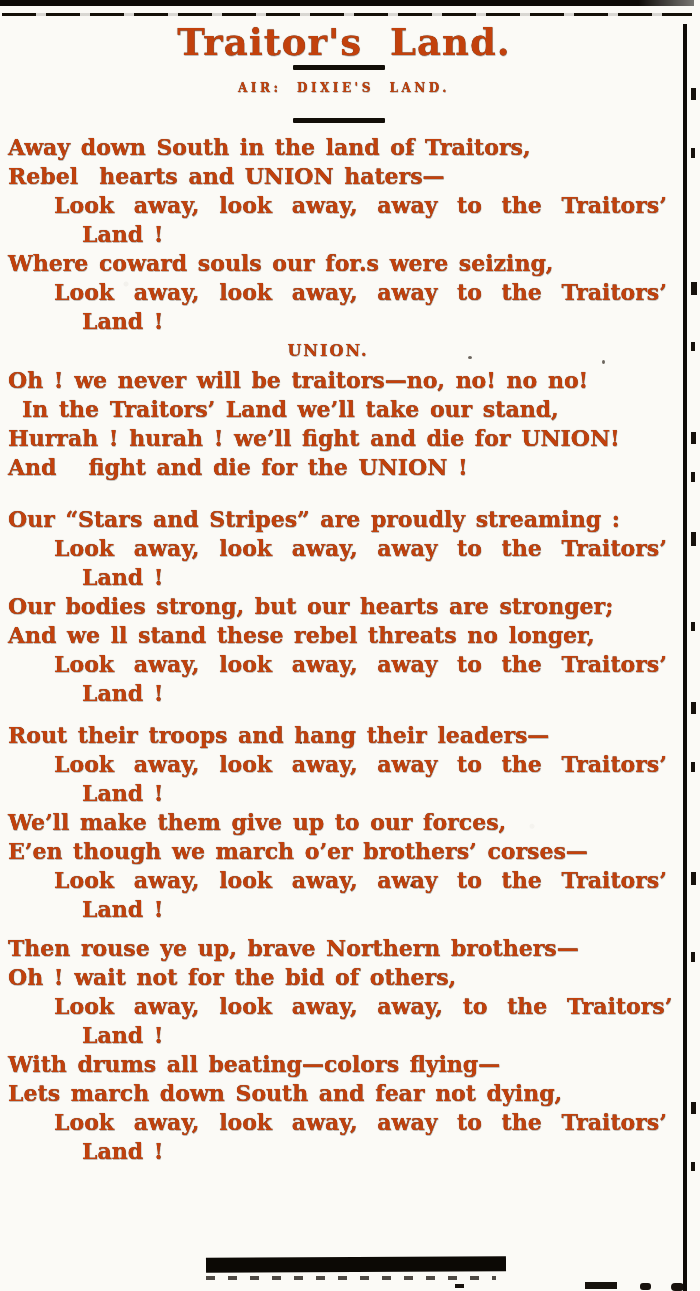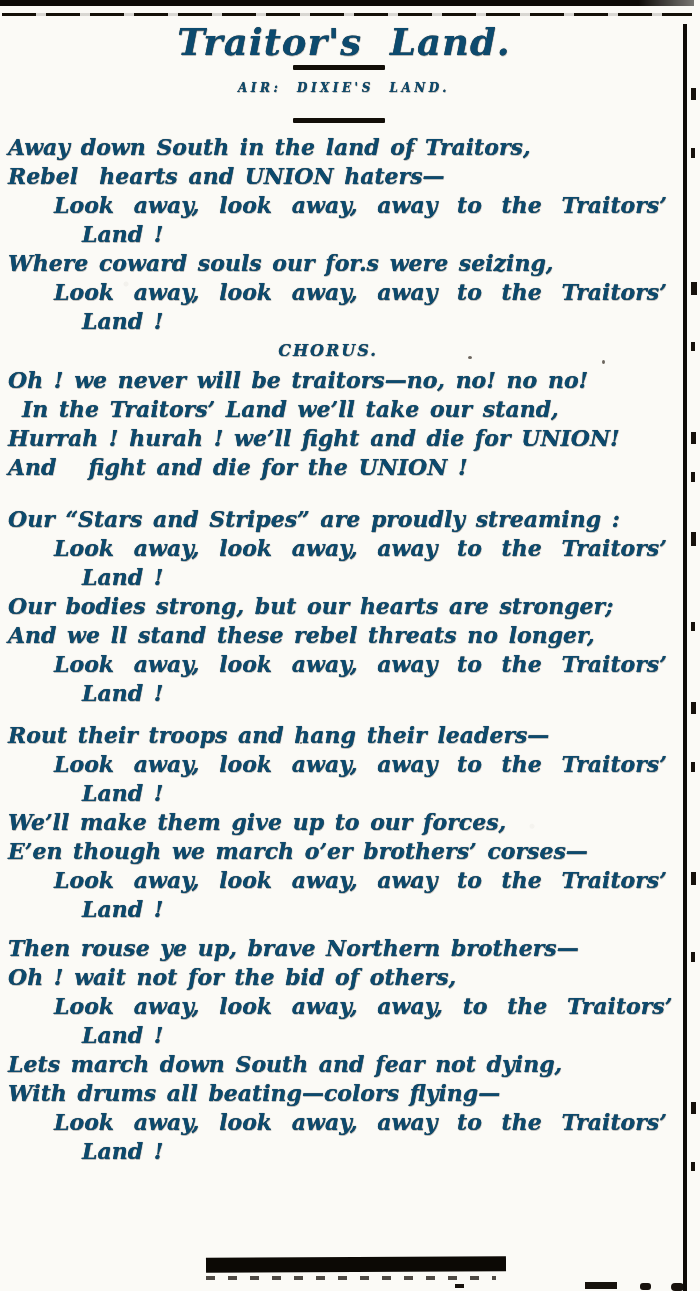--- a/index.html
+++ b/index.html
@@ -5,21 +5,21 @@
   html,body{margin:0;padding:0;}
   body{
     width:700px;height:1291px;position:relative;overflow:hidden;
     background:#fbfaf6;
     background-image:
       radial-gradient(circle at 18% 22%, rgba(90,80,60,.05) 0 2px, transparent 3px),
       radial-gradient(circle at 76% 64%, rgba(90,80,60,.04) 0 2px, transparent 3px);
     font-family:"DejaVu Serif","Liberation Serif",serif;
     color:#17120d;
   }
-  .ink{color:#0c4a6e; text-shadow:0 0 .7px rgba(23,18,13,.85), .5px .5px 0 rgba(23,18,13,.22);font-style:italic;}
+  .ink{color:#c2410c; text-shadow:0 0 .7px rgba(23,18,13,.85), .5px .5px 0 rgba(23,18,13,.22);}
   
   .rule-top1{position:absolute;left:0;top:2;width:694px;height:6px;background:#0d0a07;
     -webkit-mask-image:linear-gradient(90deg,#000 92%,rgba(0,0,0,.55));}
   .rule-top2{position:absolute;left:2px;top:13px;width:690px;height:3px;
     background:repeating-linear-gradient(90deg,#141008 0 34px,rgba(20,16,8,.15) 34px 44px);}
   .header{position:absolute;left:0;top:20px;width:688px;text-align:center;}
   .title{font-size:37px;font-weight:700;letter-spacing:1px;word-spacing:14px;}
   .shortrule{position:absolute;left:293px;width:92px;height:5px;background:#120e08;border-radius:1px;}
   .sr1{top:65px;} .sr2{top:118px;}
   .air{position:absolute;left:0;top:81px;width:688px;text-align:center;
@@ -61,21 +61,21 @@
   <div>
     <div class="line">Away down South in the land of Traitors,</div>
     <div class="line">Rebel  hearts and UNION haters—</div>
     <div class="line ir">Look away, look away, away to the Traitors’</div>
     <div class="line i2">Land !</div>
     <div class="line">Where coward souls our for.s were seizing,</div>
     <div class="line ir">Look away, look away, away to the Traitors’</div>
     <div class="line i2">Land !</div>
   </div>
 
-  <div class="chorus-label">CHORUS.</div>
+  <div class="chorus-label">UNION.</div>
   <div class="chorus">
     <div class="line">Oh ! we never will be traitors—no, no! no no!</div>
     <div class="line ic">In the Traitors’ Land we’ll take our stand,</div>
     <div class="line">Hurrah ! hurah ! we’ll fight and die for UNION!</div>
     <div class="line">And   fight and die for the UNION !</div>
   </div>
 
   <div class="v2">
     <div class="line">Our “Stars and Stripes” are proudly streaming :</div>
     <div class="line ir">Look away, look away, away to the Traitors’</div>
@@ -94,22 +94,22 @@
     <div class="line">E’en though we march o’er brothers’ corses—</div>
     <div class="line ir">Look away, look away, away to the Traitors’</div>
     <div class="line i2">Land !</div>
   </div>
 
   <div class="v4">
     <div class="line">Then rouse ye up, brave Northern brothers—</div>
     <div class="line">Oh ! wait not for the bid of others,</div>
     <div class="line ir">Look away, look away, away, to the Traitors’</div>
     <div class="line i2">Land !</div>
+    <div class="line">With drums all beating—colors flying—</div>
     <div class="line">Lets march down South and fear not dying,</div>
-    <div class="line">With drums all beating—colors flying—</div>
     <div class="line ir">Look away, look away, away to the Traitors’</div>
     <div class="line i2">Land !</div>
   </div>
 </div>
 
 <div class="endbar"></div>
 <div class="enddash"></div>
 <div class="cutfrag" style="left:455px;top:1284px;width:9px;height:4px;"></div>
 <div class="cutfrag" style="left:585px;top:1282px;width:32px;height:7px;"></div>
 <div class="cutfrag" style="left:640px;top:1283px;width:11px;height:7px;border-radius:3px;"></div>

